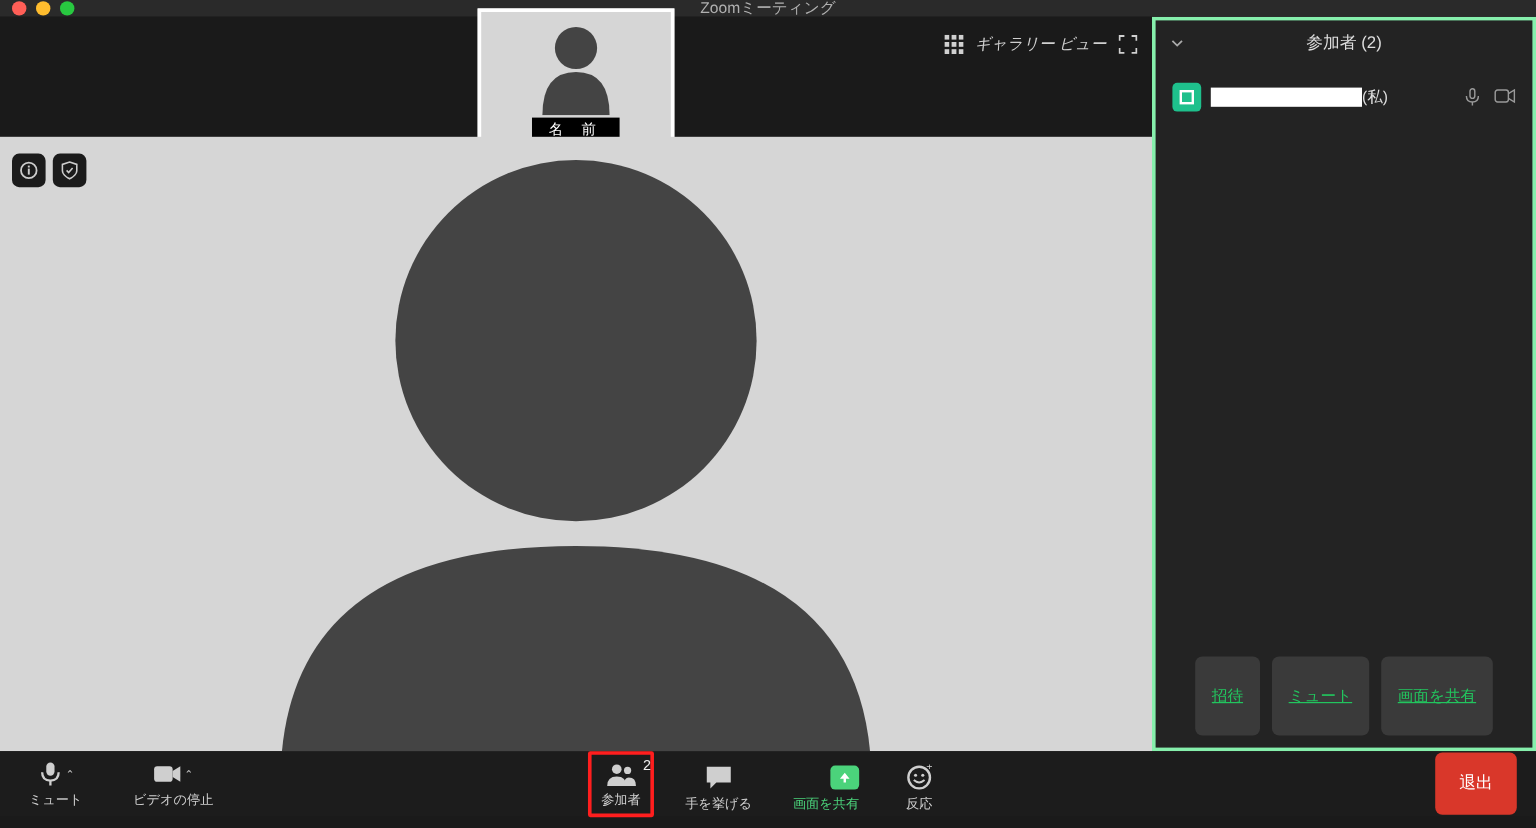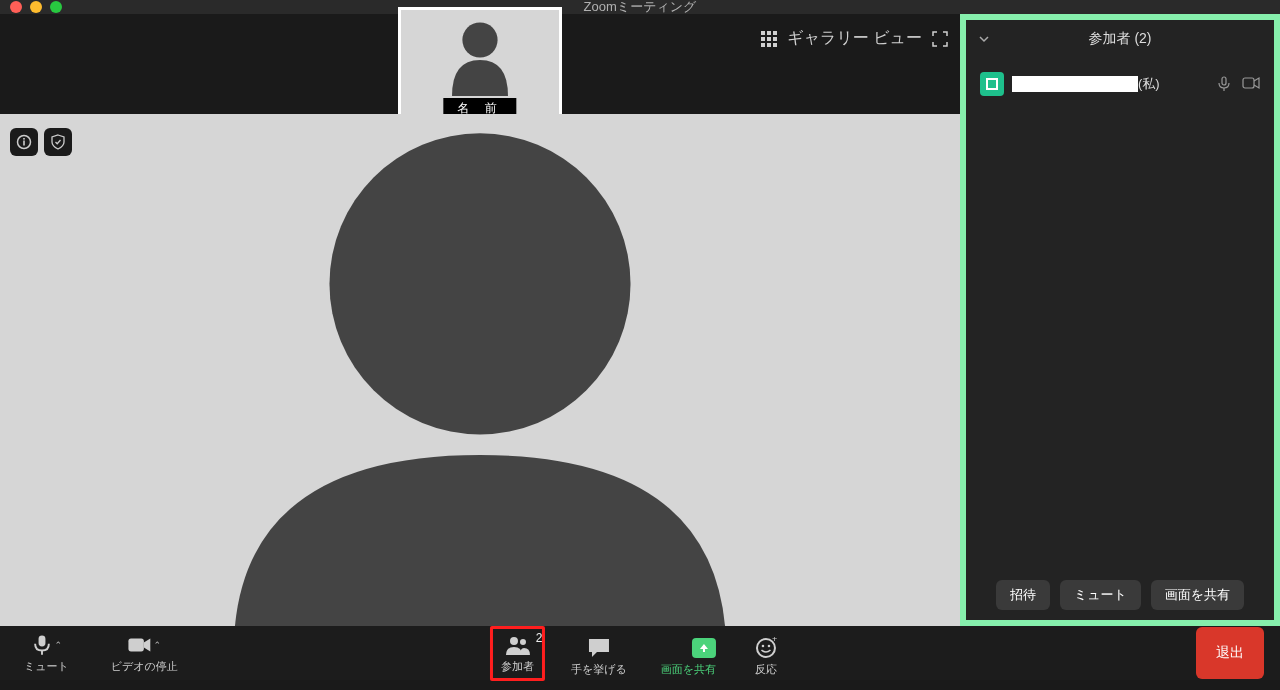--- a/index.html
+++ b/index.html
@@ -69,21 +69,21 @@
   .thumb svg { margin-top:6px; }
   .thumb-label {
     position:absolute; bottom:0; left:50%; transform:translateX(-50%);
     background:#000; color:#fff; font-size:12px; padding:2px 14px;
     letter-spacing:6px;
   }
 
   .view-controls {
     position:absolute; right:12px; top:14px;
     display:flex; align-items:center; gap:10px;
-    color:#d0d0d0; font-size:16px;
+    color:#d0d0d0; font-size:13px;font-style:italic;
   }
   .grid-icon { display:inline-block; }
   .fs-icon { width:16px; height:16px; }
 
   .video-area {
     flex:1;
     background:#d6d6d6;
     display:flex;
     justify-content:center;
     align-items:flex-end;
@@ -97,21 +97,21 @@
   .info-btn {
     width:28px; height:28px; border-radius:6px;
     background:#1b1b1b; display:flex; align-items:center;
     justify-content:center; color:#ccc;
   }
 
   
   .panel {
     width: 320px;
     background:#232323;
-    border:6px solid #86efac;
+    border:3px solid #86efac;
     display:flex; flex-direction:column;
   }
   .panel-header {
     display:flex; align-items:center; justify-content:center;
     height:38px; position:relative; color:#ddd; font-size:14px;
   }
   .panel-header .chev {
     position:absolute; left:12px;
   }
   .plist { flex:1; padding:6px 0; }
@@ -130,24 +130,25 @@
   .name-block { display:flex; align-items:center; flex:1; }
   .redact { background:#fff; height:16px; }
   .suffix { color:#ddd; font-size:13px; }
   .prow-icons { display:flex; gap:10px; color:#888; }
 
   .panel-footer {
     display:flex; gap:10px; justify-content:center;
     padding:10px 8px;
   }
   .pill-btn {
-    background:#3a3a3a; color:#ffffff;
+    background:#3a3a3a; color:#22c55e;
     border:none; border-radius:6px;
-    padding:6px 14px; font-size:13px;
+    padding:24px 14px; font-size:13px;
     cursor:pointer;
+    text-decoration:underline;
   }
 
   
   .toolbar {
     height:54px;
     background:#1c1c1c;
     display:flex; align-items:center;
     padding:0 16px;
     position:relative;
   }

